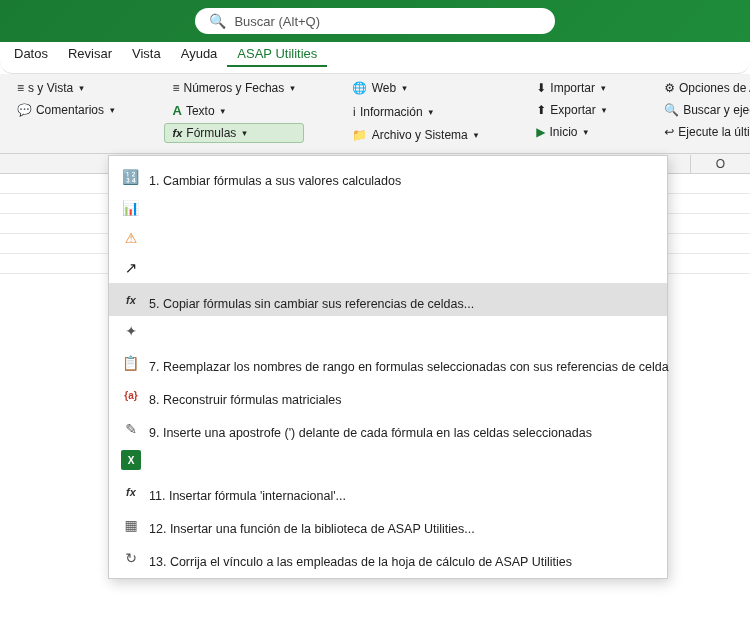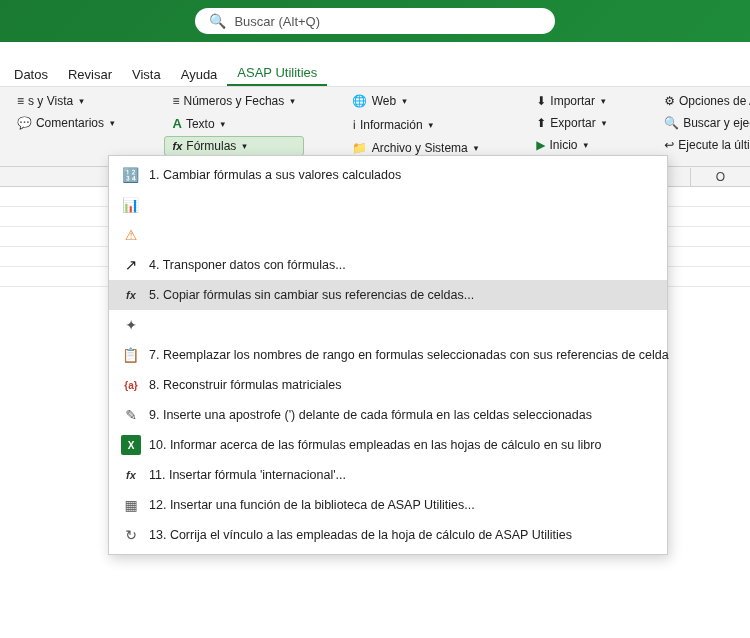--- a/index.html
+++ b/index.html
@@ -24,23 +24,24 @@
       gap: 8px;
     }
     .search-icon-svg { color: #555; font-size: 14px; }
     .search-input-text { color: #555; font-size: 13px; }
 
     
     .menu-bar {
       background: #fff;
       border-bottom: 1px solid #e0e0e0;
       display: flex;
-      align-items: flex-end;
+      align-items: flex-start;
       padding: 0 4px;
-      height: 45px;
+      height: 32px;
+      border-radius: 13px;
     }
     .menu-item {
       padding: 4px 10px;
       font-size: 13px;
       color: #222;
       cursor: pointer;
       white-space: nowrap;
     }
     .menu-item.active { color: #1a7a32; font-weight: 400; border-bottom: 2px solid #1a7a32; }
 
@@ -94,21 +95,21 @@
       cursor: pointer;
       gap: 8px;
       white-space: nowrap;
     }
     .dropdown-item.highlighted { background: #e0e0e0; }
     .dropdown-item .item-icon {
       width: 20px; height: 20px;
       display: flex; align-items: center; justify-content: center;
       font-size: 14px; flex-shrink: 0;
     }
-    .dropdown-item .item-text { flex: 1; }
+    .dropdown-item .item-text { flex: 1; margin-top: 9px; }
   </style>
 </head>
 <body>
 
 <div class="search-bar">
   <div class="search-input-wrapper">
     <span class="search-icon-svg">🔍</span>
     <span class="search-input-text">Buscar (Alt+Q)</span>
   </div>
 </div>
@@ -238,21 +239,20 @@
   <div class="dropdown-item">
     <span class="item-icon" style="color:#c0392b;">📊</span>
   </div>
 
   <div class="dropdown-item">
     <span class="item-icon" style="color:#e67e22;">⚠</span>
   </div>
 
   <div class="dropdown-item">
     <span class="item-icon" style="font-size:15px;">↗</span>
-    <span class="item-text"><span>4.</span> <span>Transponer datos con fórmulas...</span></span>
   </div>
 
   <div class="dropdown-item highlighted">
     <span class="item-icon" style="font-style:italic;font-weight:bold;font-size:11px;color:#333;">fx</span>
     <span class="item-text"><span>5.</span> <span>Copiar fórmulas sin cambiar sus referencias de celdas...</span></span>
   </div>
 
   <div class="dropdown-item">
     <span class="item-icon" style="color:#555;">✦</span>
   </div>
@@ -267,21 +267,20 @@
     <span class="item-text"><span>8.</span> <span>Reconstruir fórmulas matriciales</span></span>
   </div>
 
   <div class="dropdown-item">
     <span class="item-icon" style="color:#555;">✎</span>
     <span class="item-text"><span>9.</span> <span>Inserte una apostrofe (') delante de cada fórmula en las celdas seleccionadas</span></span>
   </div>
 
   <div class="dropdown-item">
     <span class="item-icon" style="color:#1a7a32;font-weight:bold;background:#1a7a32;color:#fff;border-radius:2px;font-size:10px;padding:0 2px;">X</span>
-    <span class="item-text"><span>10.</span> <span>Informar acerca de las fórmulas empleadas en las hojas de cálculo en su libro</span></span>
   </div>
 
   <div class="dropdown-item">
     <span class="item-icon" style="font-style:italic;font-weight:bold;font-size:11px;color:#333;">fx</span>
     <span class="item-text"><span>11.</span> <span>Insertar fórmula 'internacional'...</span></span>
   </div>
 
   <div class="dropdown-item">
     <span class="item-icon" style="color:#555;">▦</span>
     <span class="item-text"><span>12.</span> <span>Insertar una función de la biblioteca de ASAP Utilities...</span></span>

